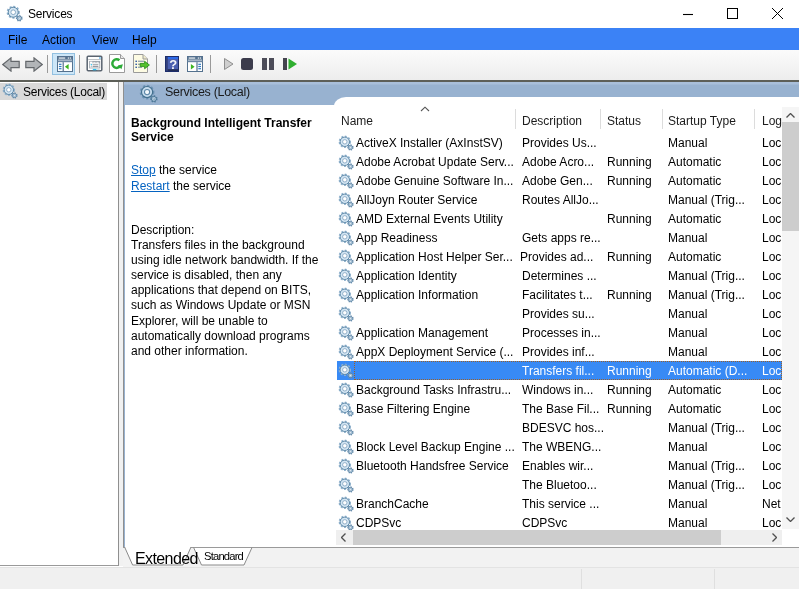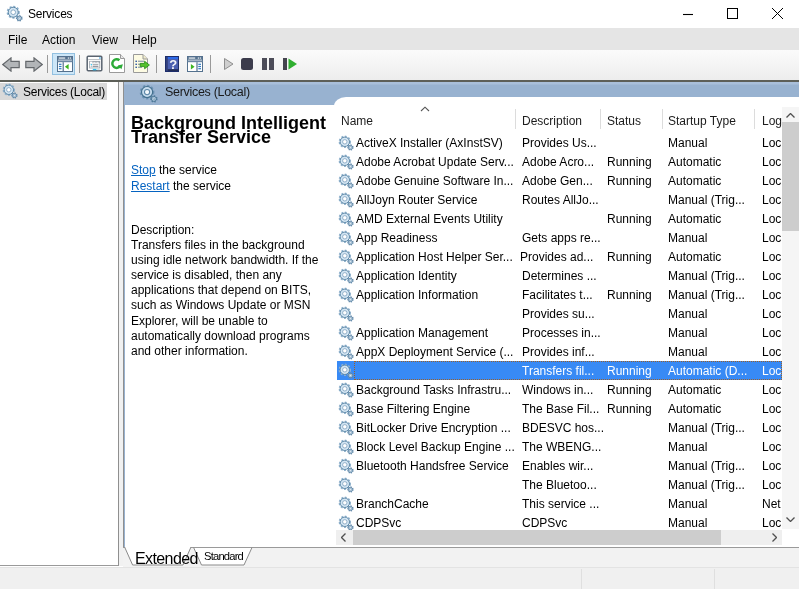--- a/index.html
+++ b/index.html
@@ -37,21 +37,21 @@
     </svg>
   <div class="abs" style="left:28px;top:7px;font-size:12px;letter-spacing:-0.2px;">Services</div>
   <svg class="abs" style="left:677px;top:3px" width="117" height="22" viewBox="0 0 117 22">
     <line x1="6" y1="11.5" x2="16" y2="11.5" stroke="#000" stroke-width="1.1"></line>
     <rect x="50.5" y="5.5" width="10" height="10" fill="none" stroke="#000" stroke-width="1"></rect>
     <line x1="95" y1="5" x2="106" y2="16" stroke="#000" stroke-width="1"></line>
     <line x1="106" y1="5" x2="95" y2="16" stroke="#000" stroke-width="1"></line>
   </svg>
 </div>
 
-<div class="abs" style="left:0;top:28px;width:799px;height:22px;background:#e5e5e5;">
+<div class="abs" style="left:0;top:28px;width:799px;height:22px;background:#3b82f6;">
   <span class="abs" style="left:8px;top:5px;">File</span>
   <span class="abs" style="left:42px;top:5px;">Action</span>
   <span class="abs" style="left:92px;top:5px;">View</span>
   <span class="abs" style="left:132px;top:5px;">Help</span>
 </div>
 
 <div class="abs" style="left:0;top:50px;width:799px;height:30px;background:linear-gradient(#fbfbfb,#ededed);">
 
   <svg class="abs" style="left:2px;top:7px" width="18" height="15" viewBox="0 0 18 15">
     <path d="M0.8,7.5 L9,0.9 L9,4.4 L17.2,4.4 L17.2,10.6 L9,10.6 L9,14.1 Z" fill="#b2b5b8" stroke="#63676b" stroke-width="1.2"></path>
@@ -166,21 +166,21 @@
 <div class="abs" style="left:119px;top:82px;width:4px;height:484px;background:#f1f1f1;"></div>
 
 <div class="abs" style="left:123px;top:82px;width:676px;height:484px;background:linear-gradient(#a9bfda 0px,#a9bfda 2px,#98b2d0 3px);border-left:1px solid #8f8f8f;">
 
   <svg class="abs" style="left:15px;top:2px" width="19" height="19" viewBox="0 0 16 16">
       <use href="#gearh"></use>
     </svg>
   <div class="abs" style="left:41px;top:2.5px;font-size:12.5px;letter-spacing:-0.3px;color:#1a1a1a;">Services (Local)</div>
 
   <div class="abs" style="left:1px;top:23px;width:212px;height:442px;background:#fff;">
-    <div style="margin:11px 0 0 6px;font-weight:bold;font-size:18px;line-height:14px;">Background Intelligent Transfer Service</div>
+    <div style="margin:11px 0 0 6px;font-weight:bold;font-size:12px;line-height:14px;">Background Intelligent Transfer Service</div>
     <div style="margin:19px 0 0 6px;line-height:15.5px;">
       <span style="color:#0563c1;text-decoration:underline;">Stop</span> the service<br>
       <span style="color:#0563c1;text-decoration:underline;">Restart</span> the service
     </div>
     <div style="margin:29px 0 0 6px;line-height:15.1px;">Description:<br>Transfers files in the background<br>using idle network bandwidth. If the<br>service is disabled, then any<br>applications that depend on BITS,<br>such as Windows Update or MSN<br>Explorer, will be unable to<br>automatically download programs<br>and other information.</div>
   </div>
 
   <div class="abs" style="left:210px;top:15px;width:466px;height:450px;background:#fff;border-top-left-radius:12px 9px;"></div>
 </div>
 
@@ -346,21 +346,20 @@
         <span style="position:absolute;left:19px;top:2.5px;white-space:nowrap;">Base Filtering Engine</span>
         <span style="position:absolute;left:185px;top:2.5px;white-space:nowrap;">The Base Fil...</span>
         <span style="position:absolute;left:270px;top:2.5px;">Running</span>
         <span style="position:absolute;left:331px;top:2.5px;white-space:nowrap;">Automatic</span>
         <span style="position:absolute;left:425px;top:2.5px;">Loc</span>
       </div>
   <div style="position:absolute;left:4px;top:285px;width:445px;height:19px;">
         <svg style="position:absolute;left:1px;top:1.5px" width="16" height="16" viewBox="0 0 16 16">
           <use href="#gear"></use>
         </svg>
-        <span style="position:absolute;left:19px;top:2.5px;white-space:nowrap;">BitLocker Drive Encryption ...</span>
         <span style="position:absolute;left:185px;top:2.5px;white-space:nowrap;">BDESVC hos...</span>
         <span style="position:absolute;left:270px;top:2.5px;"></span>
         <span style="position:absolute;left:331px;top:2.5px;white-space:nowrap;">Manual (Trig...</span>
         <span style="position:absolute;left:425px;top:2.5px;">Loc</span>
       </div>
   <div style="position:absolute;left:4px;top:304px;width:445px;height:19px;">
         <svg style="position:absolute;left:1px;top:1.5px" width="16" height="16" viewBox="0 0 16 16">
           <use href="#gear"></use>
         </svg>
         <span style="position:absolute;left:19px;top:2.5px;white-space:nowrap;">Block Level Backup Engine ...</span>

